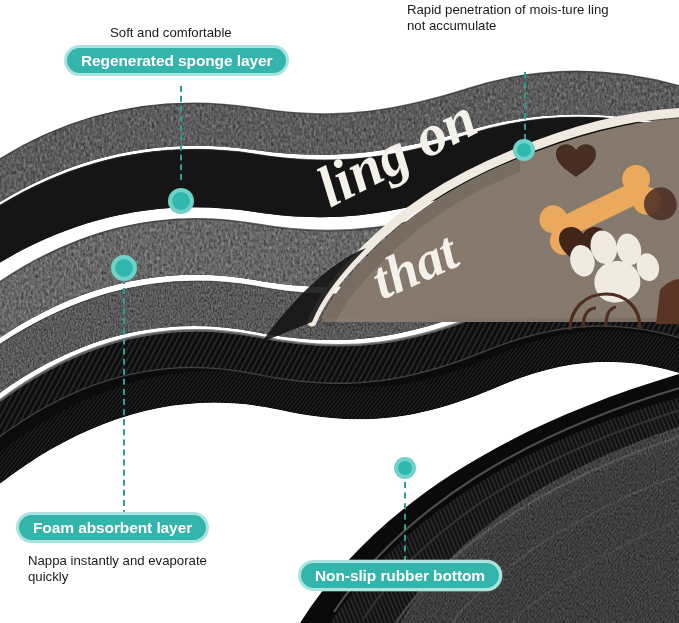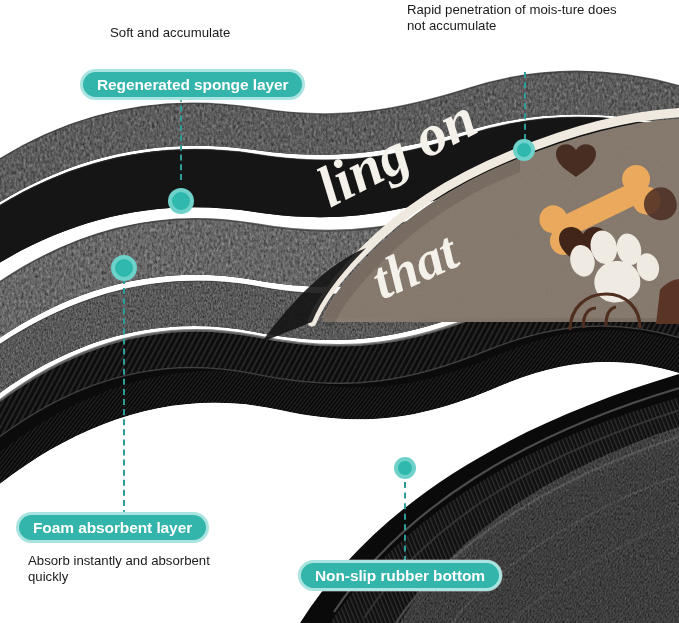--- a/index.html
+++ b/index.html
@@ -374,30 +374,30 @@
   <div class="dash" style="left:180px; top:86px; height:94px;"></div>
   <div class="dash" style="left:524px; top:72px; height:68px;"></div>
   <div class="dash" style="left:123px; top:278px; height:238px;"></div>
   <div class="dash" style="left:404px; top:482px; height:80px;"></div>
 
   <div class="dot" style="left:168px; top:188px;"></div>
   <div class="dot small" style="left:513px; top:139px;"></div>
   <div class="dot" style="left:111px; top:255px;"></div>
   <div class="dot small" style="left:394px; top:457px;"></div>
 
-  <div class="caption" style="left:110px; top:25px; width:240px;">Soft and accumulate</div>
-
-  <div class="caption" style="left:407px; top:2px; width:262px;">Rapid penetration of mois-ture does
+  <div class="caption" style="left:110px; top:25px; width:240px;">Soft and comfortable</div>
+
+  <div class="caption" style="left:407px; top:2px; width:262px;">Rapid penetration of mois-ture ling
 not accumulate</div>
 
-  <div class="caption" style="left:28px; top:553px; width:230px;">Absorb instantly and absorbent
+  <div class="caption" style="left:28px; top:553px; width:230px;">Nappa instantly and evaporate
 quickly</div>
 
 
-  <div class="pill" style="left:80px; top:45px;margin-top:24px;">
+  <div class="pill" style="left:64px; top:45px;">
     <span>Regenerated sponge layer</span>
   </div>
 
 
   <div class="pill" style="left:16px; top:512px;">
     <span>Foam absorbent layer</span>
   </div>
 
   <div class="pill" style="left:298px; top:560px;">
     <span>Non-slip rubber bottom</span>

